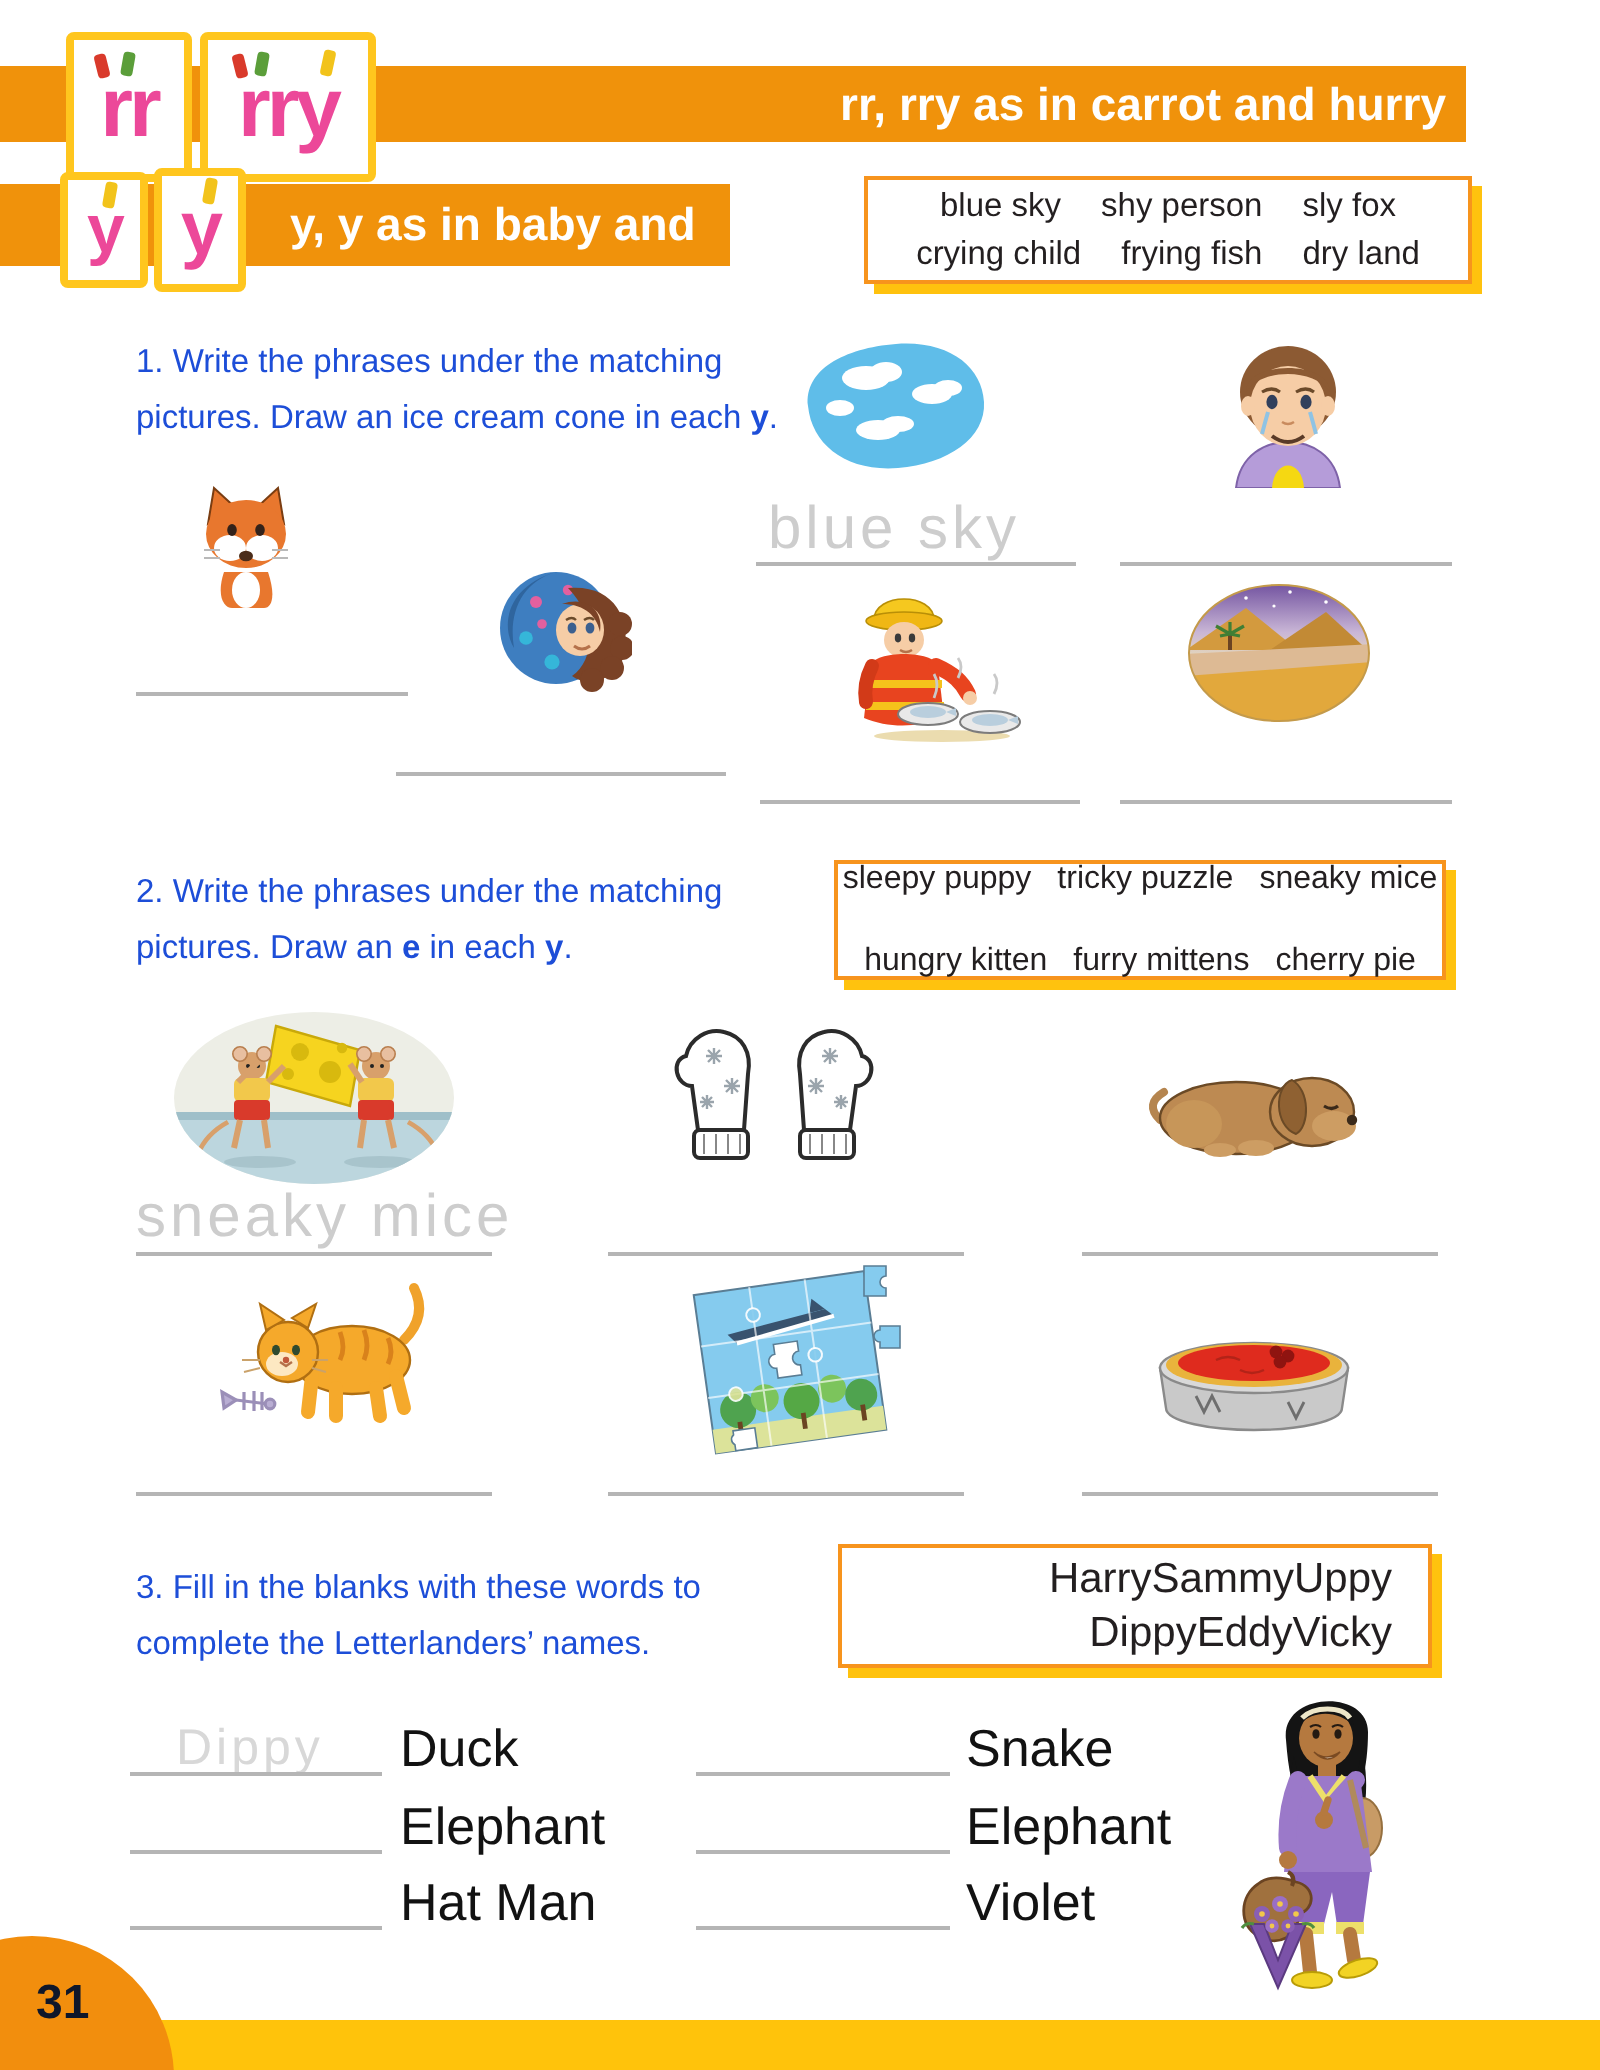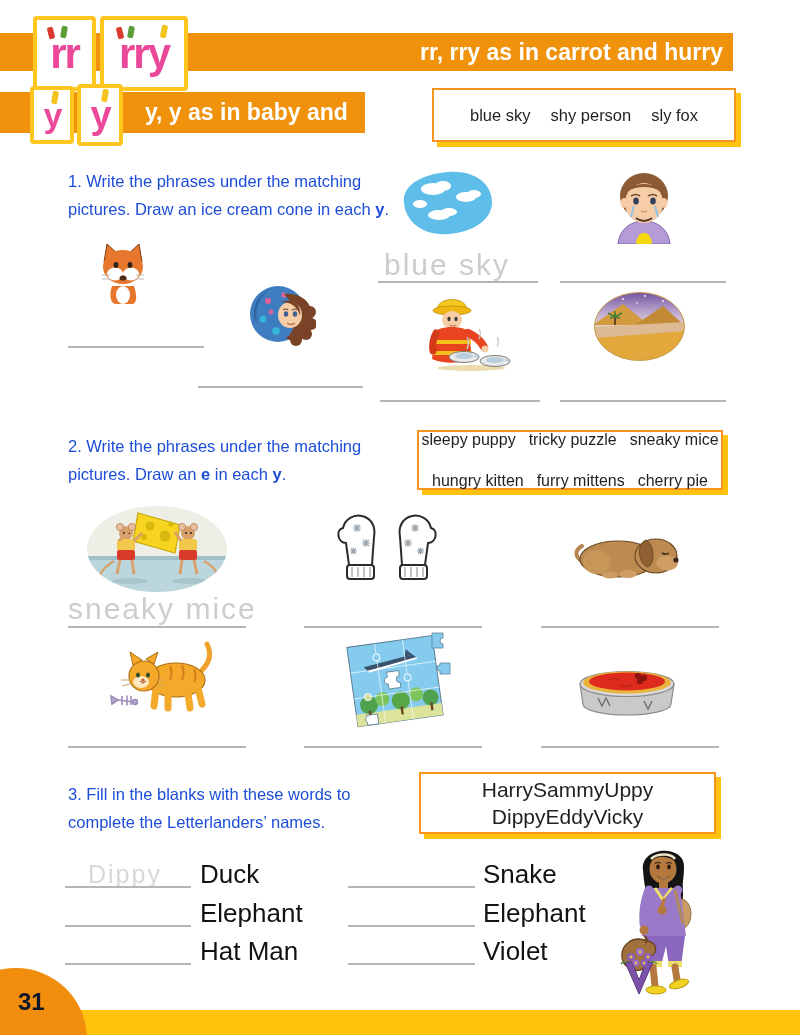--- a/index.html
+++ b/index.html
@@ -28,21 +28,21 @@
   .acc-green{background:#5B9E3A;left:24px;transform:rotate(10deg);}
   
   .word-box{position:absolute;background:#fff;border:2px solid #F7941D;box-shadow:5px 5px 0 0 #FFC20E;
             display:flex;flex-direction:column;justify-content:center;color:#231F20;z-index:2;}
   .wb-row{display:flex;justify-content:center;}
   .word-box1{left:432px;top:88px;width:300px;height:50px;font-size:16.5px;}
   .word-box1 .wb-row{gap:20px;line-height:24px;}
   .word-box2{left:417px;top:430px;width:302px;height:56px;font-size:16px;gap:15px;}
   .word-box2 .wb-row{gap:13px;line-height:26px;}
   .word-box3{left:419px;top:772px;width:293px;height:58px;font-size:21px;}
-  .word-box3 .wb-row{justify-content:center;padding:0 18px;line-height:27px;}
+  .word-box3 .wb-row{justify-content:flex-end;padding:0 18px;line-height:27px;}
   
   .instr{position:absolute;font-size:16.5px;line-height:1.7;color:#1d4ed8;}
   .instr1{left:68px;top:167px;width:345px;}
   .instr2{left:68px;top:432px;width:345px;}
   .instr3{left:68px;top:780px;width:352px;}
   
   .wline{position:absolute;border-top:2px solid #B5B5B5;height:0;}
   
   .traced{position:absolute;color:#CDCDCD;letter-spacing:2px;white-space:nowrap;}
   .traced-big{font-size:30px;}
@@ -81,20 +81,25 @@
   </div>
   <div class="tile tile-y2">
     <span class="tile-letter tl-y">y</span>
   </div>
 
   <div class="word-box word-box1">
     <div class="wb-row">
       <span>blue sky</span>
       <span>shy person</span>
       <span>sly fox</span>
+    </div>
+    <div class="wb-row">
+      <span>crying child</span>
+      <span>frying fish</span>
+      <span>dry land</span>
     </div>
   </div>
 
   <div class="instr instr1"><span>1. Write the phrases under the matching pictures. Draw an ice cream cone in each </span><b>y</b><span>.</span></div>
 
   <svg class="pic" style="left:402px;top:170px" width="92" height="66" viewBox="0 0 92 66">
     <path d="M46 2 C72 0 89 13 90 31 C91 49 72 62 47 64 C22 66 4 53 2 33 C0 15 20 4 46 2 Z" fill="#5FBDE9"></path>
     <g fill="#fff">
       <ellipse cx="31" cy="19" rx="12" ry="6"></ellipse>
         <ellipse cx="41" cy="16" rx="8" ry="5"></ellipse>

